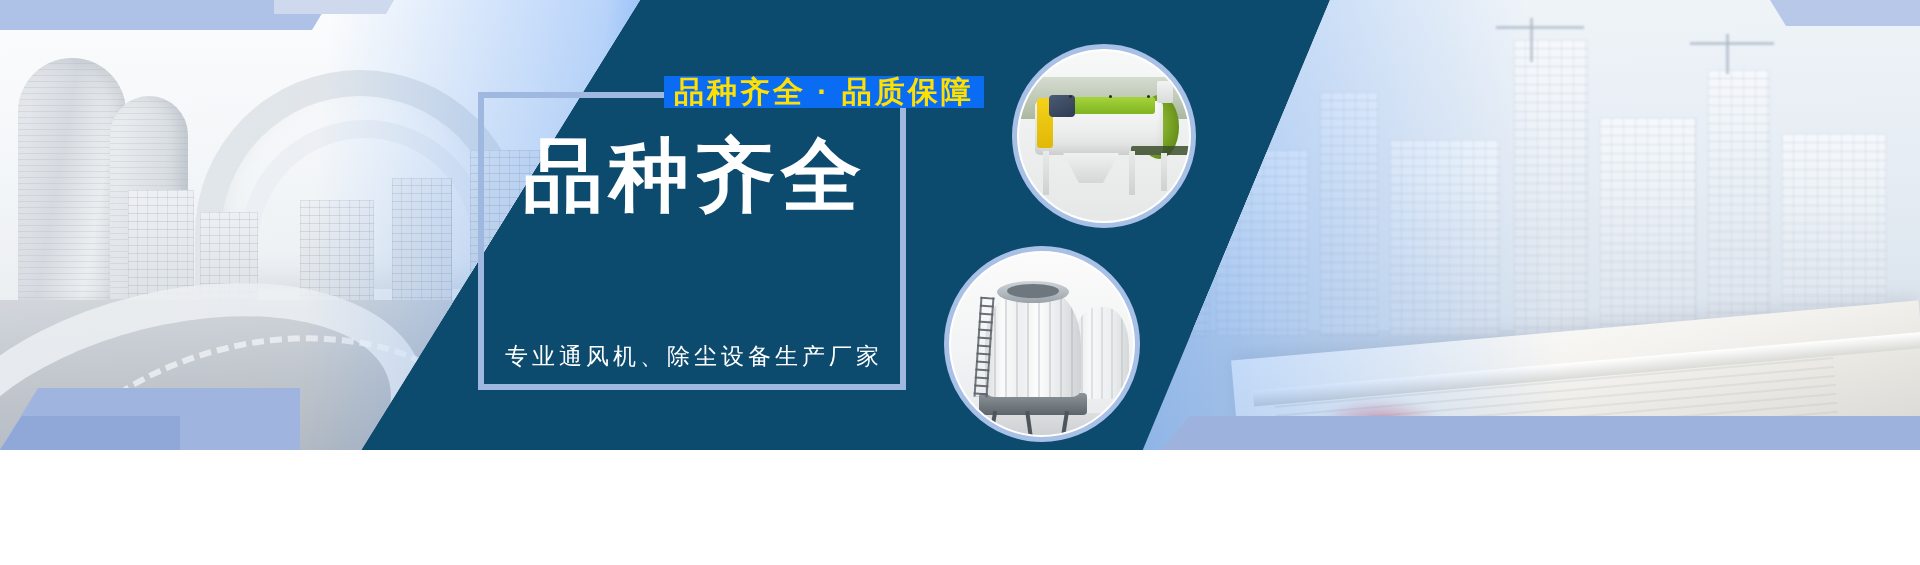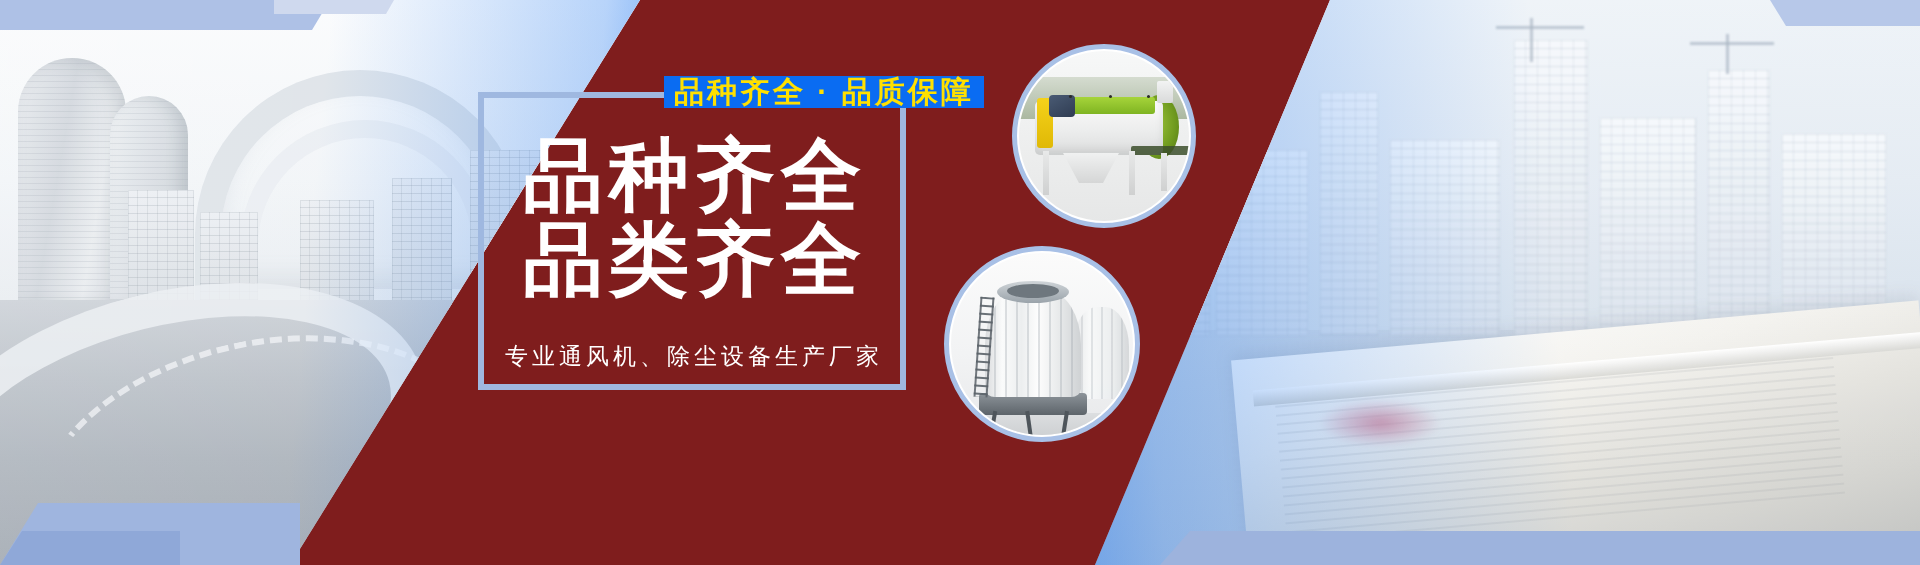--- a/index.html
+++ b/index.html
@@ -2,23 +2,23 @@
 <html lang="zh"><head>
 <meta charset="utf-8">
 <title>Banner</title>
 <style>
   html,body{margin:0;padding:0;background:#fff;}
   *{box-sizing:border-box;}
 
   .banner{
     position:relative;
     width:1920px;
-    height:565px;
+    height:450px;
     overflow:hidden;
-    background:#7f1d1d;
+    background:#0c4a6e;
     font-family:"Liberation Sans","DejaVu Sans",sans-serif;
   }
 
   
   .left-photo{
     position:absolute;
     left:0; top:0;
     width:640px; height:565px;
     -webkit-clip-path:polygon(0 0, 640px 0, 290px 565px, 0 565px);
     clip-path:polygon(0 0, 640px 0, 290px 565px, 0 565px);
@@ -487,21 +487,20 @@
     <div class="brk brk-top"></div>
     <div class="brk brk-top-right"></div>
     <div class="brk brk-left"></div>
     <div class="brk brk-right"></div>
     <div class="brk brk-bottom"></div>
 
     <div class="tagline">品种齐全 · 品质保障</div>
 
     <div class="headline">
       <div>品种齐全</div>
-      <div>品类齐全</div>
     </div>
 
     <div class="subtitle">专业通风机、除尘设备生产厂家</div>
   </div>
 
   <div class="circ-ring circ-top-ring"></div>
   <div class="circ circ-top">
     <span class="mach-bg"></span>
     <span class="mach-sky"></span>
     <span class="mach-drum"></span>

